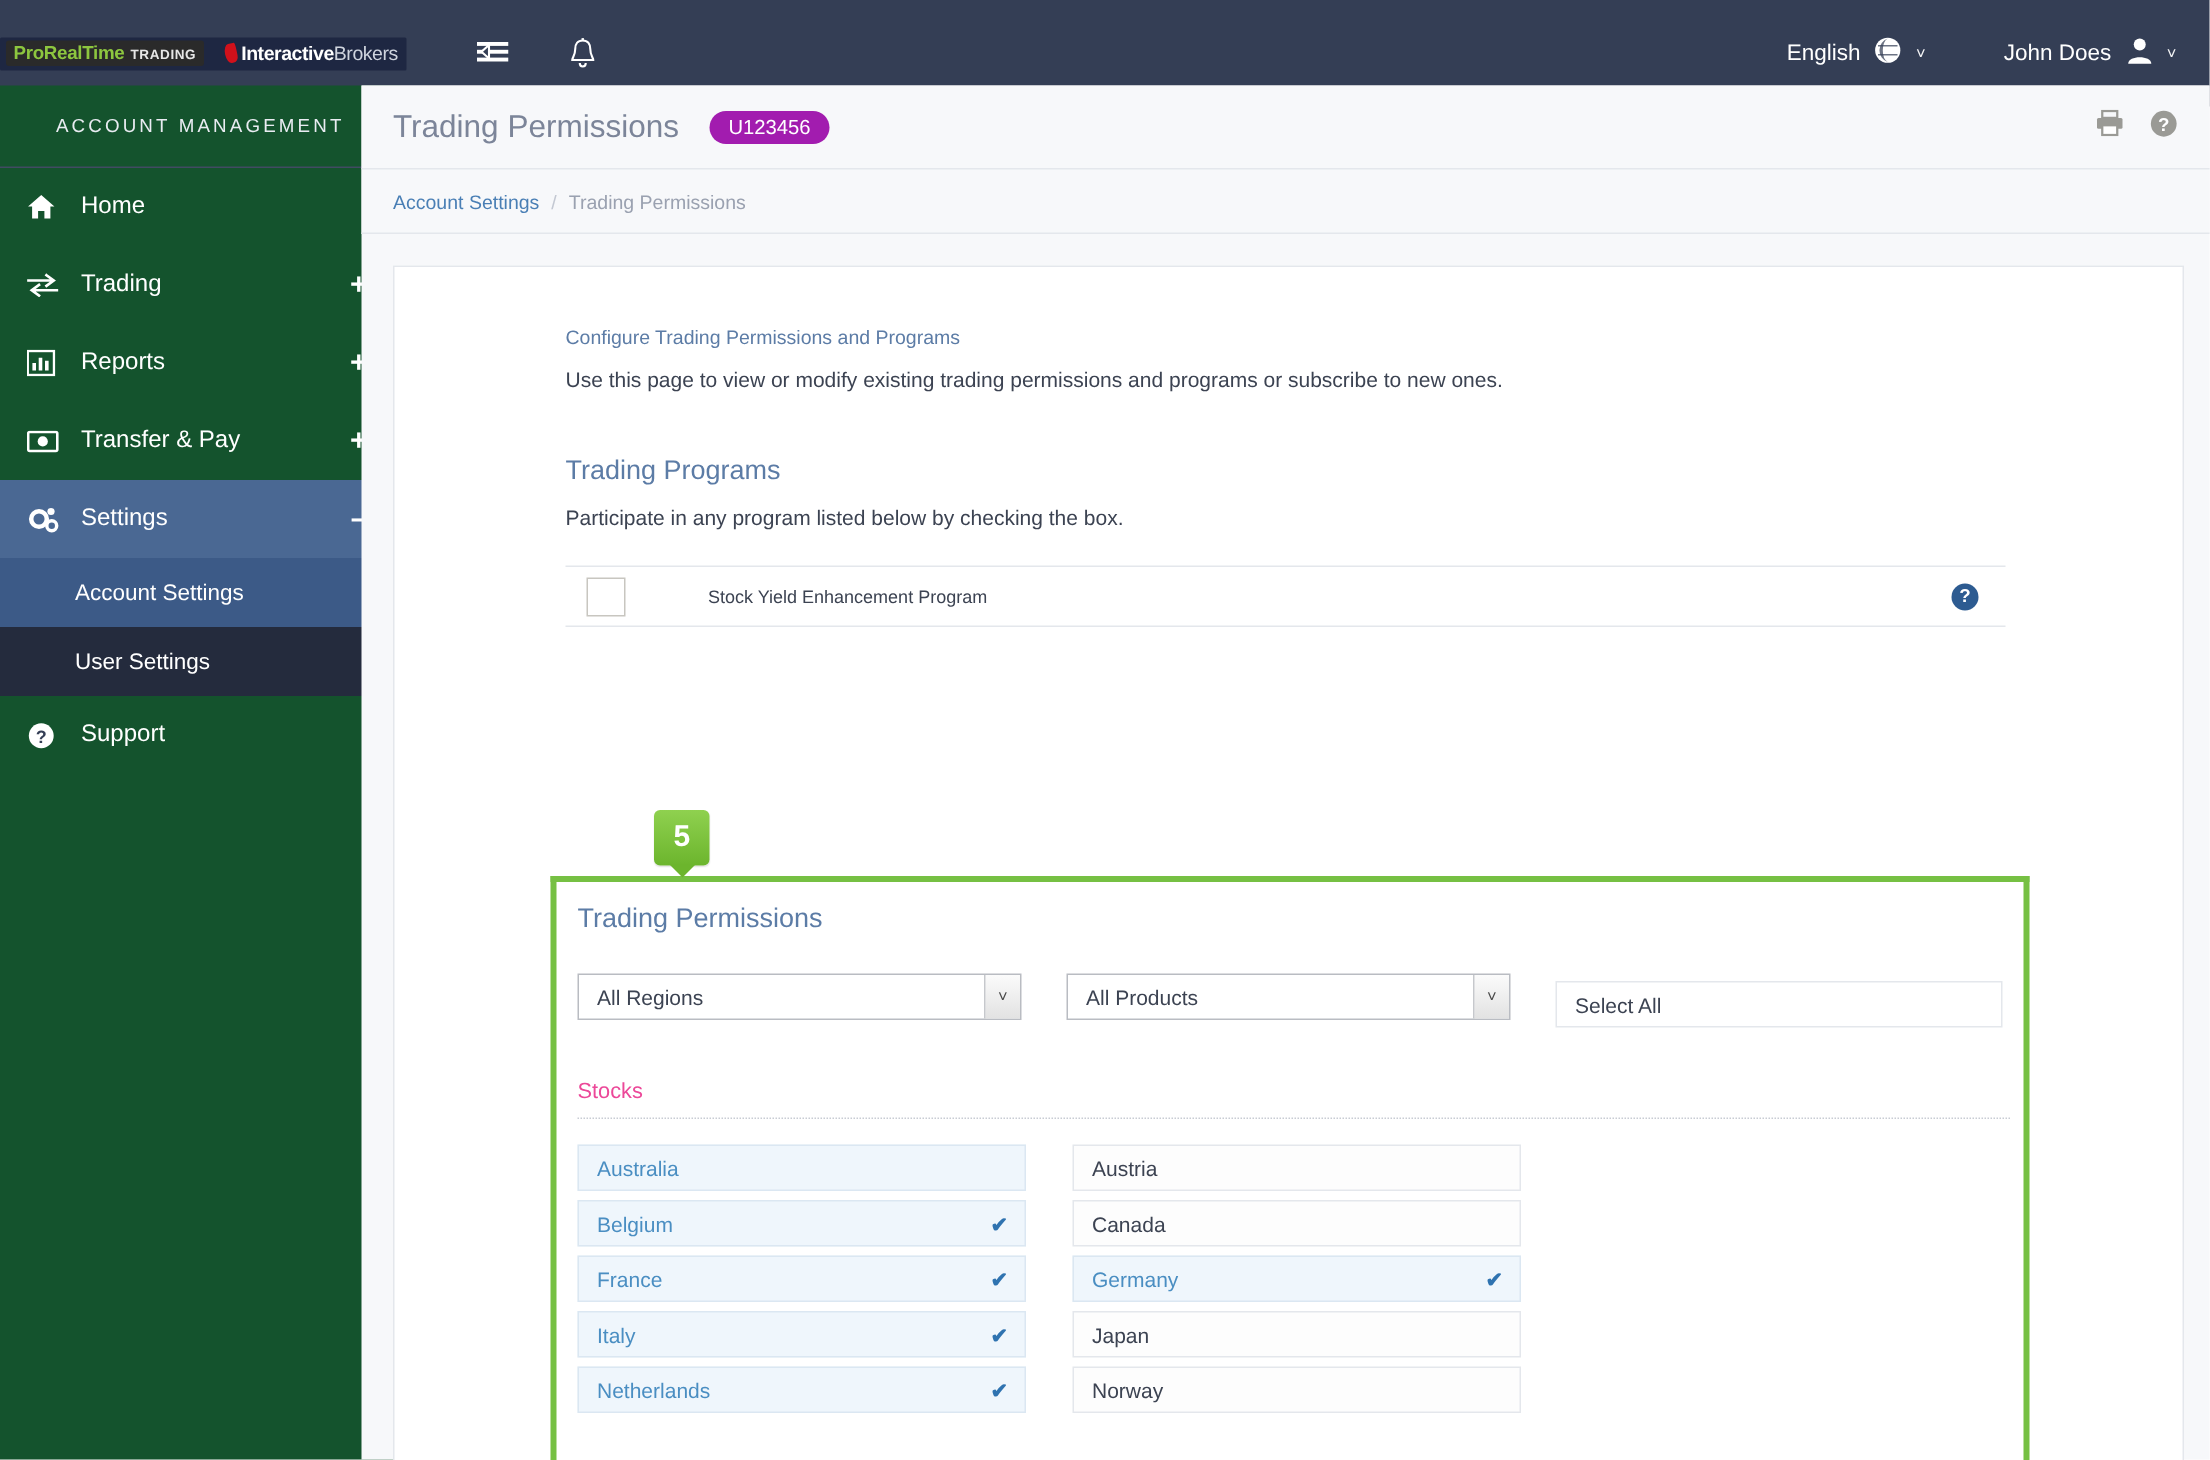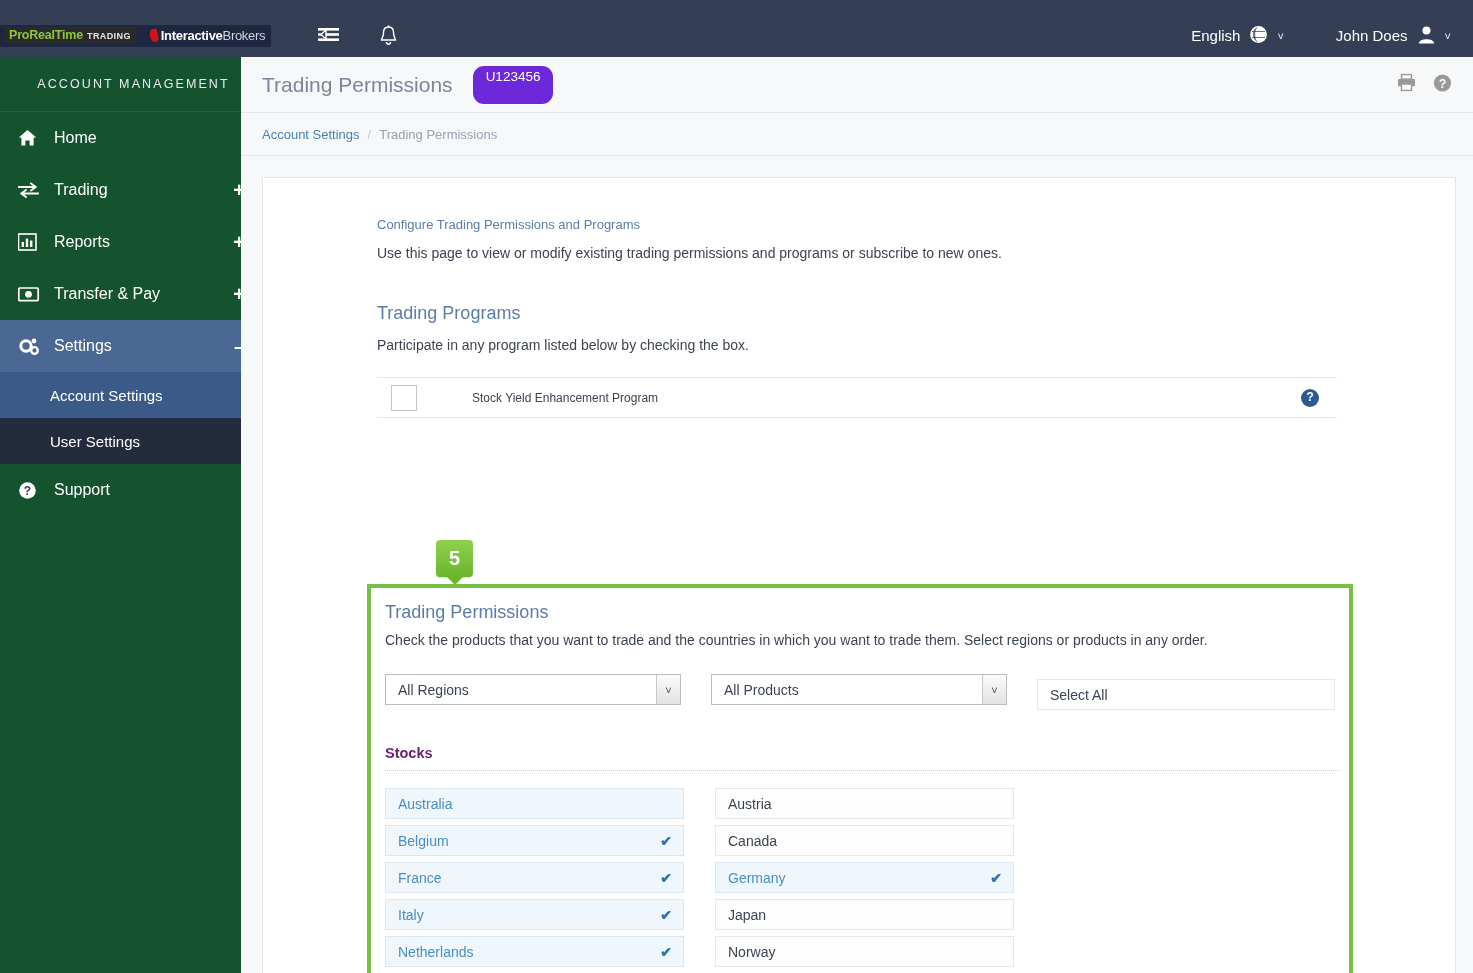--- a/index.html
+++ b/index.html
@@ -87,22 +87,22 @@
   .main {
     position: absolute; top: 57px; left: 241px;
     width: 1232px; height: 916px; background: #f7f8fa;
   }
   .page-head {
     height: 56px; background: #f7f8fa; display: flex; align-items: center;
     padding-left: 21px; border-bottom: 1px solid #e4e7ec; position: relative;
   }
   .page-title { font-size: 21px; color: #7c8599; font-weight: normal; }
   .acct-badge {
-    margin-left: 20px; background: #6d28d9; color: #ffffff;
-    font-size: 13.5px; padding: 3px 13px 20px; border-radius: 11px;
+    margin-left: 20px; background: #a21caf; color: #ffffff;
+    font-size: 13.5px; padding: 3px 13px 4px; border-radius: 11px;
   }
   .head-icons {
     position: absolute; right: 21px; top: 50%; transform: translateY(-50%);
     display: flex; align-items: center; gap: 17px;
   }
   .breadcrumb {
     height: 43px; display: flex; align-items: center; padding-left: 21px;
     font-size: 13px; color: #9aa1b0; border-bottom: 1px solid #e4e7ec;
     background: #f7f8fa;
   }
@@ -183,21 +183,21 @@
   }
   .sel.s2 { margin-left: 30px; }
   .selectall {
     width: 301px; height: 31px; border: 1px solid #e4e7ec; background: #fff;
     display: flex; align-items: center; margin-left: 30px; margin-top: 5px;
     cursor: pointer;
   }
   .selectall .v { font-size: 14px; color: #3c4352; padding-left: 12px; }
 
   .stocks-h {
-    margin: 35px 0 0 2px; font-size: 14.5px; color: #701a75; font-weight: bold;
+    margin: 35px 0 0 2px; font-size: 14.5px; color: #ec4899; font-weight: normal;
   }
   .dotted {
     margin: 9px 0 0 2px; width: 955px;
     border-top: 1px dotted #c8ccd4;
   }
 
   .grid {
     display: grid; grid-template-columns: repeat(3, 299px);
     column-gap: 31px; row-gap: 6px; margin: 17px 0 0 2px;
   }
@@ -388,21 +388,20 @@
         <span class="prog-label">Stock Yield Enhancement Program</span>
         <span class="q-icon">?</span>
       </div>
     </div>
 
     <div class="hl-wrap">
       <div class="step-badge">5</div>
 
       <div class="hl-box">
         <div class="hl-h">Trading Permissions</div>
-        <div class="hl-p">Check the products that you want to trade and the countries in which you want to trade them. Select regions or products in any order.</div>
 
         <div class="controls">
           <div class="sel">
             <span class="v">All Regions</span>
             <span class="arrow">˅</span>
           </div>
           <div class="sel s2">
             <span class="v">All Products</span>
             <span class="arrow">˅</span>
           </div>

